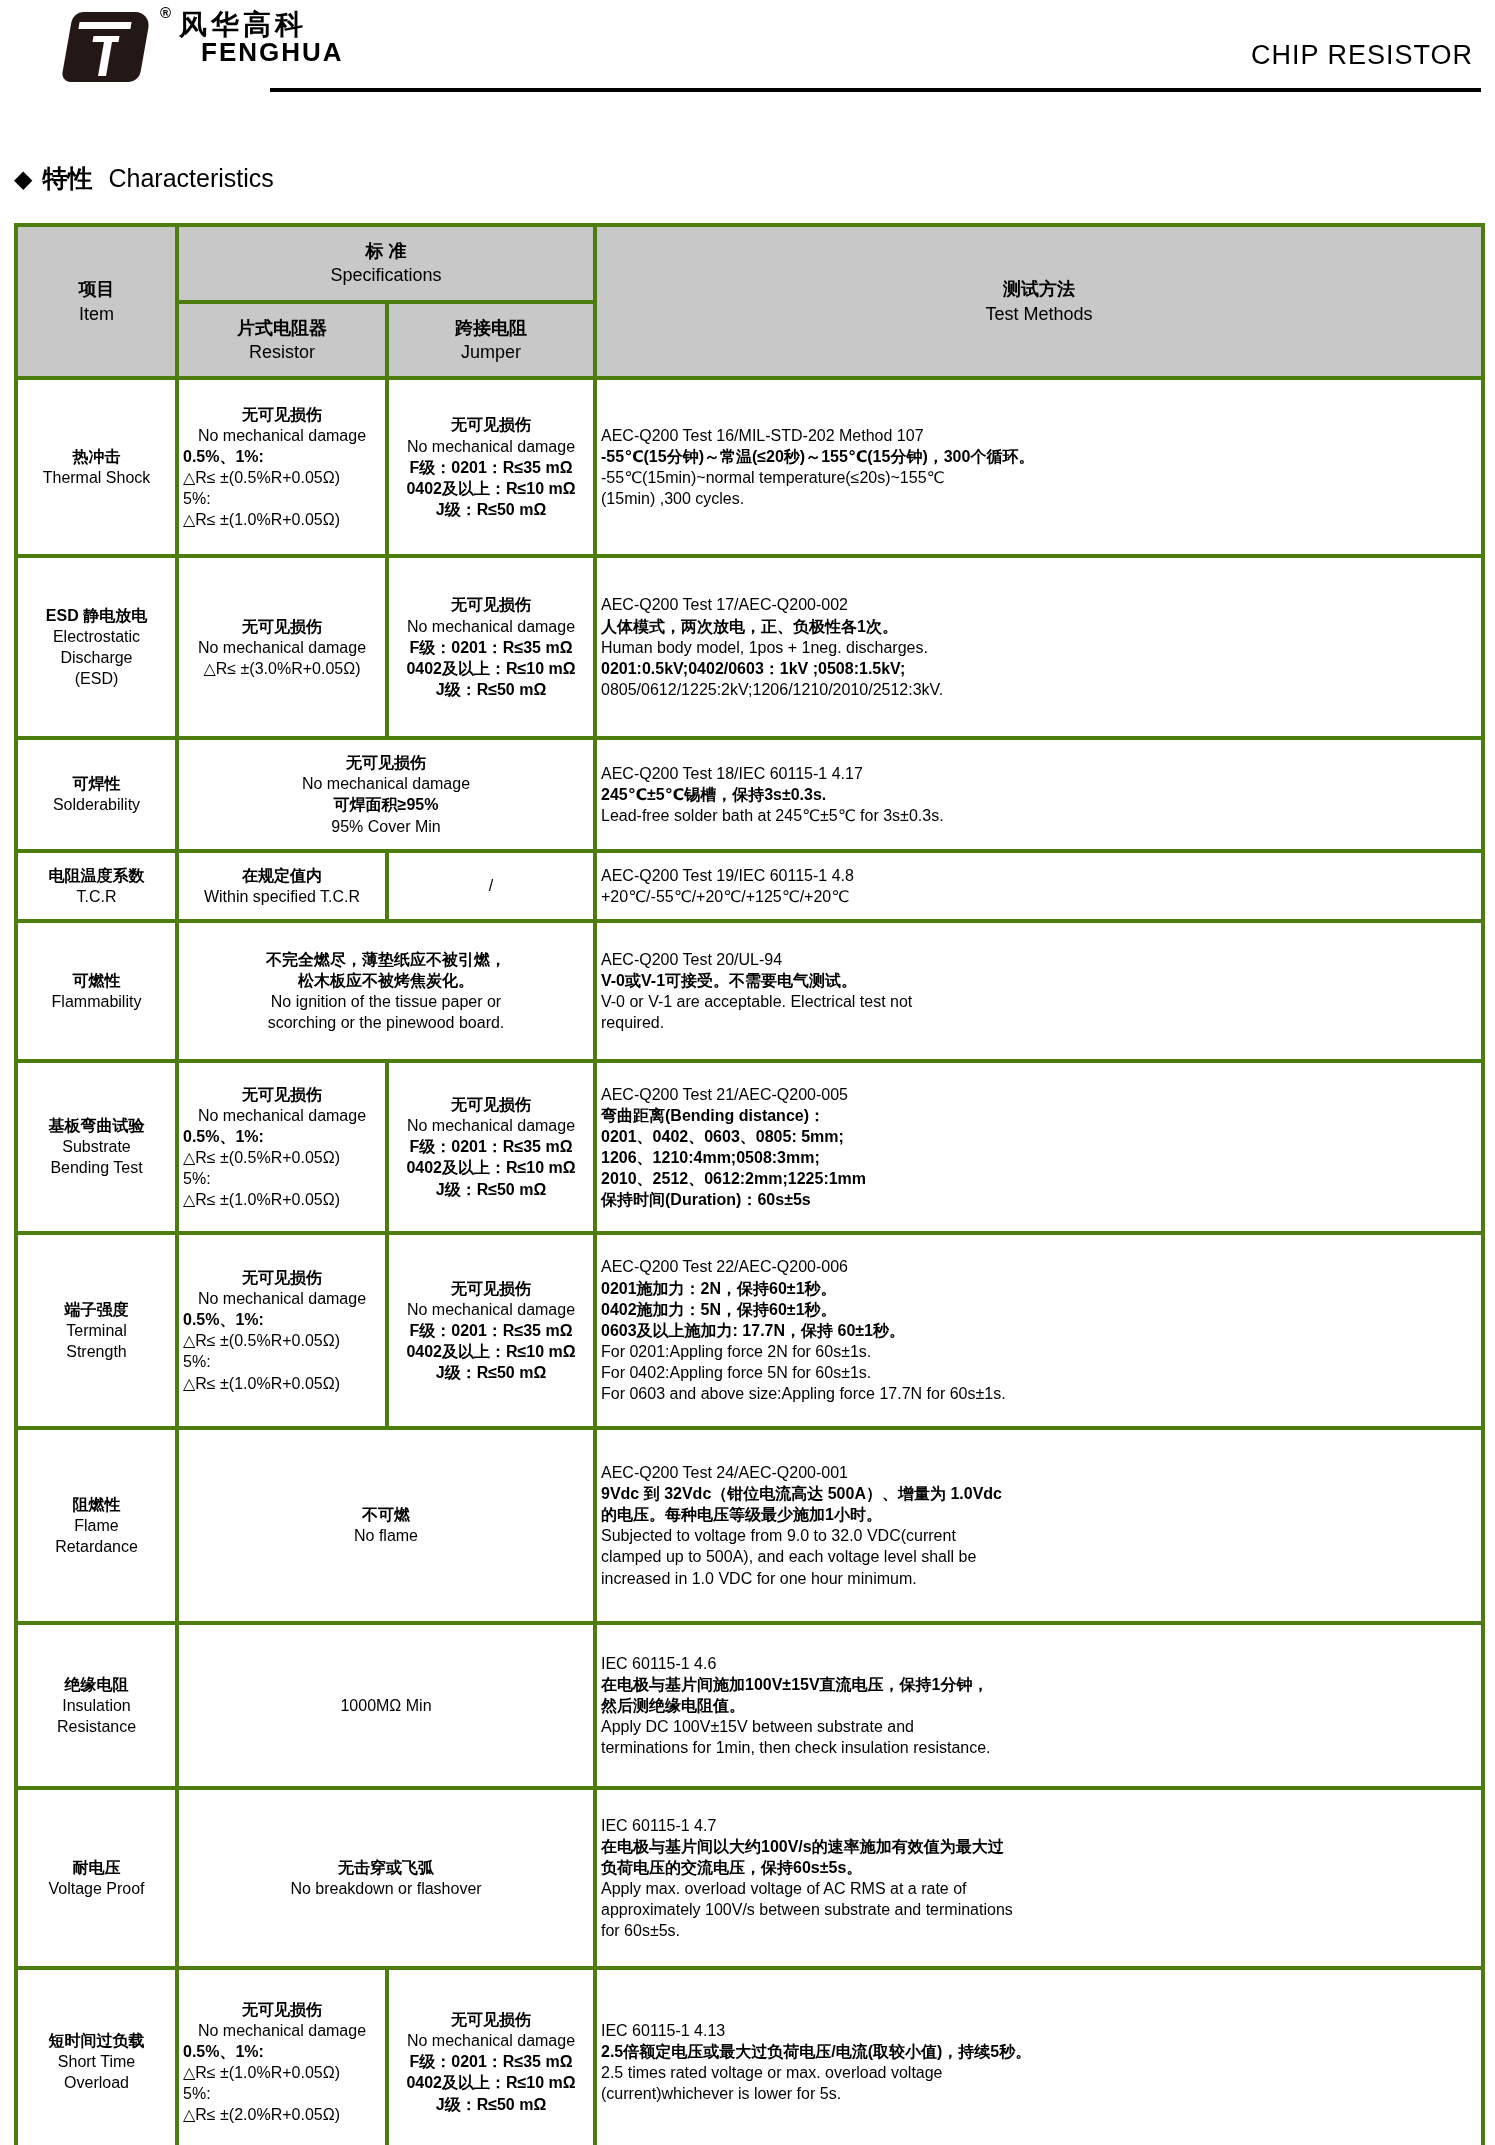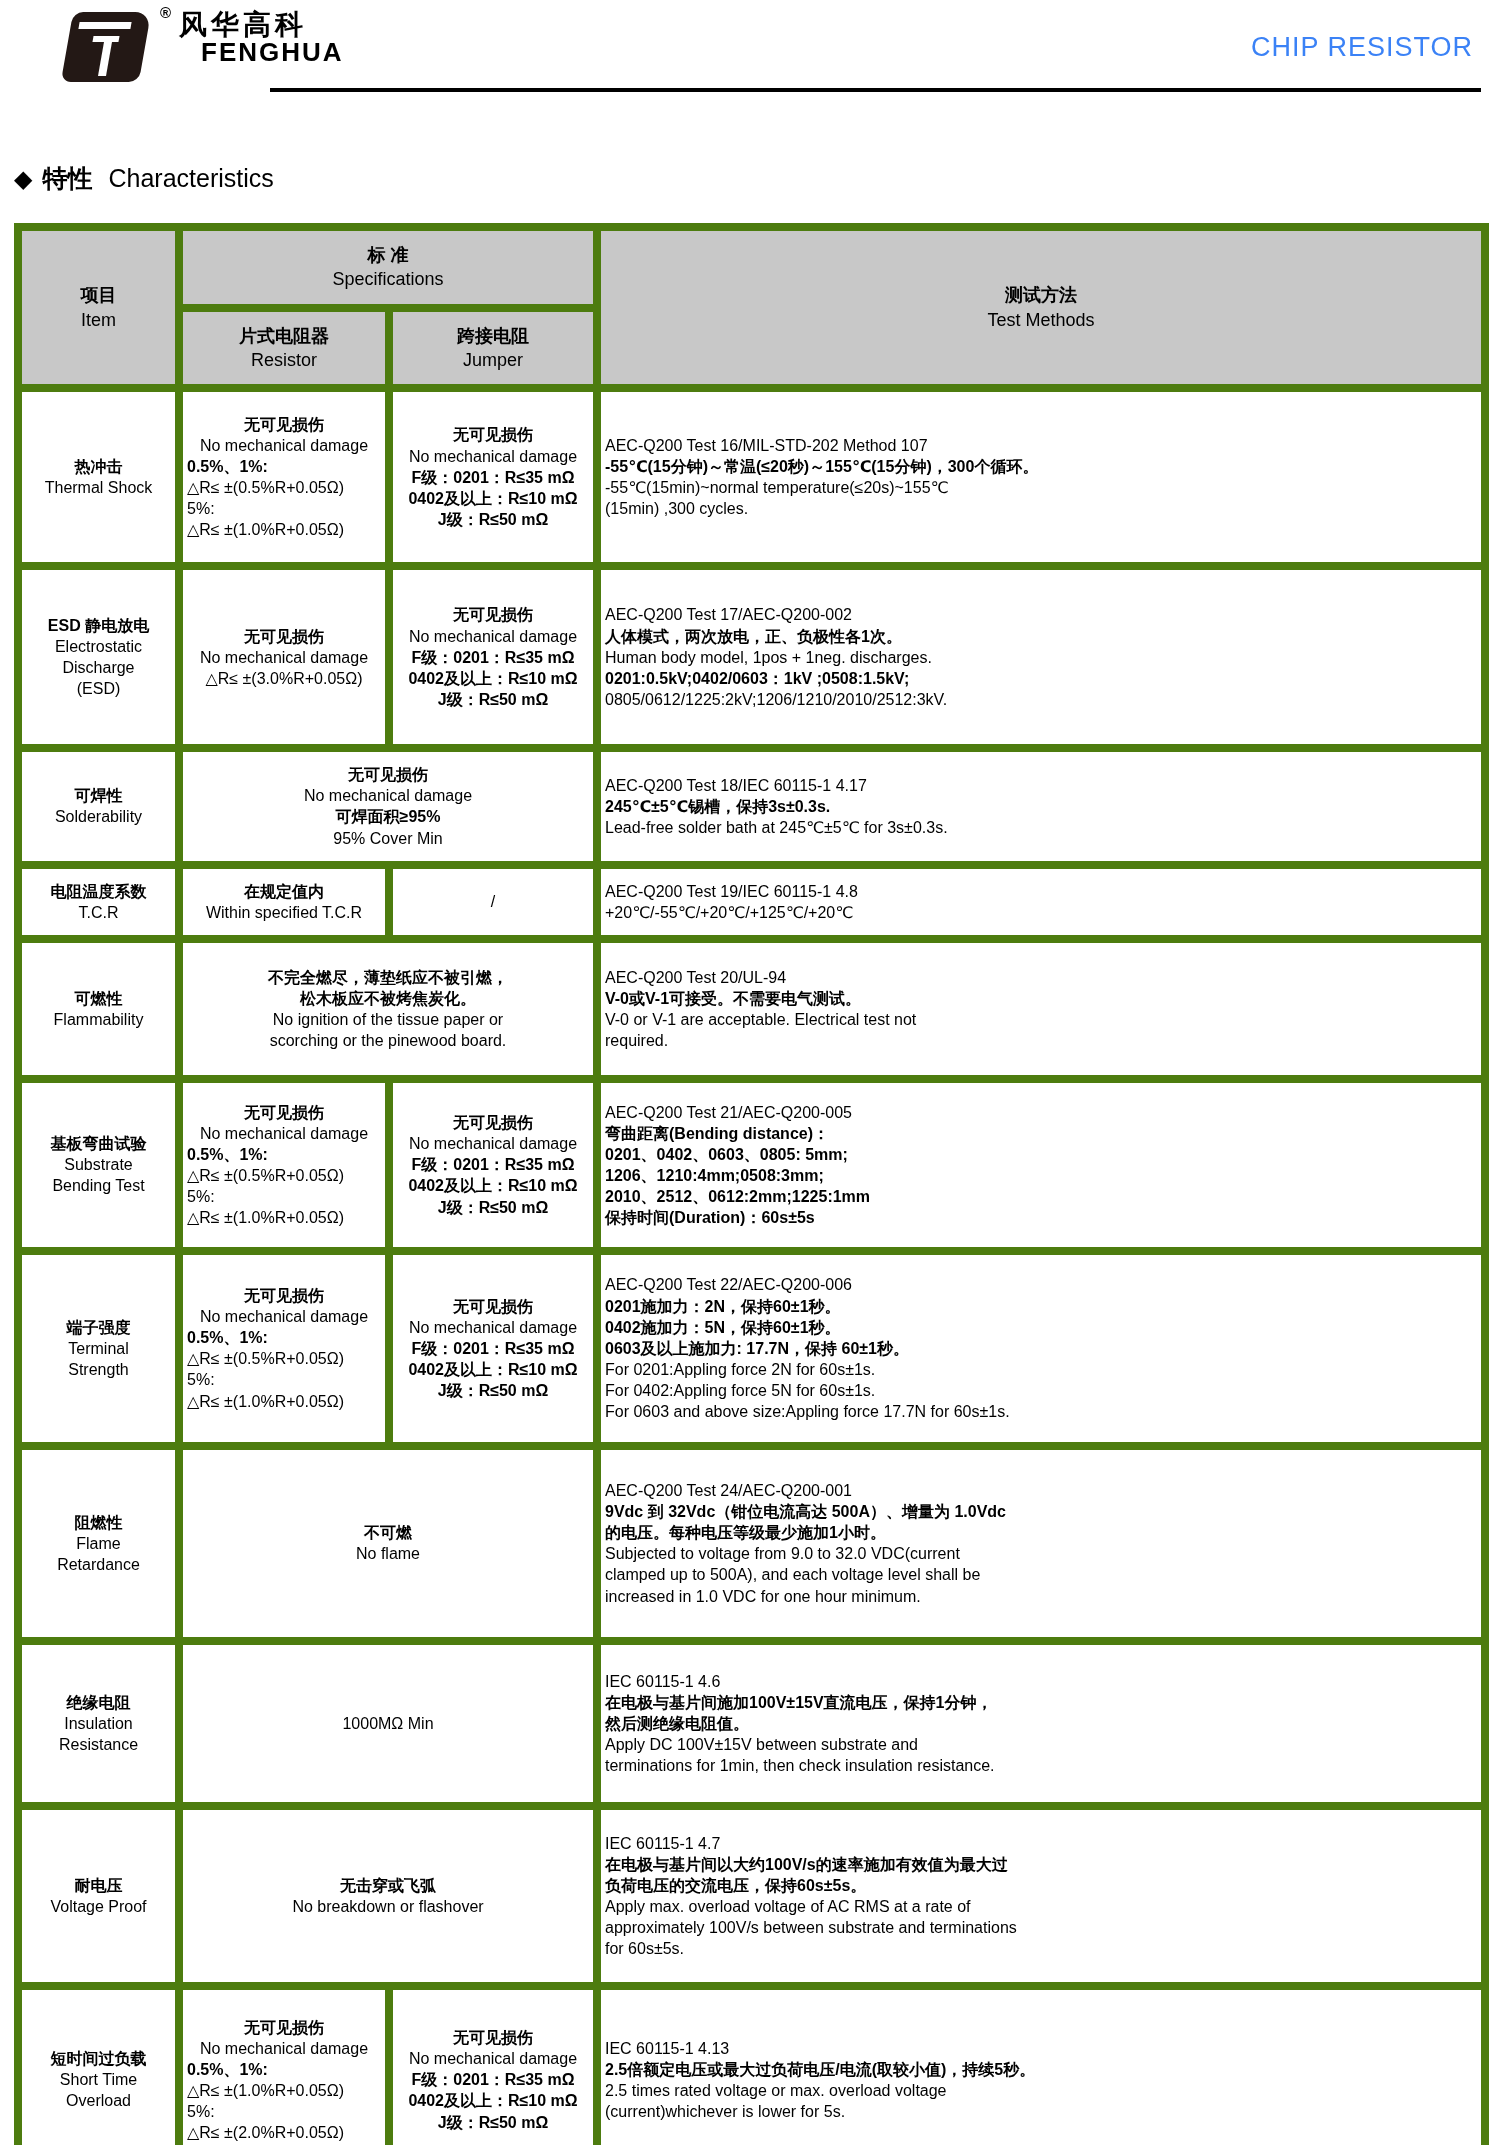--- a/index.html
+++ b/index.html
@@ -56,24 +56,24 @@
   .brand-en {
     font-size: 26px;
     font-weight: bold;
     letter-spacing: 2px;
     line-height: 1.0;
     margin-left: 22px;
   }
   .doc-title {
     position: absolute;
     right: 22px;
-    top: 32px;
+    top: 40px;
     font-size: 27px;
     letter-spacing: 1px;
-    color: #3b82f6;
+    color: #000000;
   }
   .header-rule {
     position: absolute;
     left: 270px;
     right: 14px;
     top: 88px;
     height: 4px;
     background: #000;
   }
 
@@ -90,21 +90,21 @@
   .section-en { margin-left: 6px; }
 
   
   table.chars {
     width: 1467px;
     margin: 0 14px;
     border-collapse: collapse;
     table-layout: fixed;
   }
   table.chars th, table.chars td {
-    border: 8px solid #4d7c0f;
+    border: 4px solid #4d7c0f;
     vertical-align: middle;
     font-size: 16px;
     line-height: 1.32;
     padding: 12px 4px;
   }
   table.chars th {
     background: var(--header-bg, #c8c8c8);
     font-weight: normal;
     font-size: 18px;
     line-height: 1.35;

